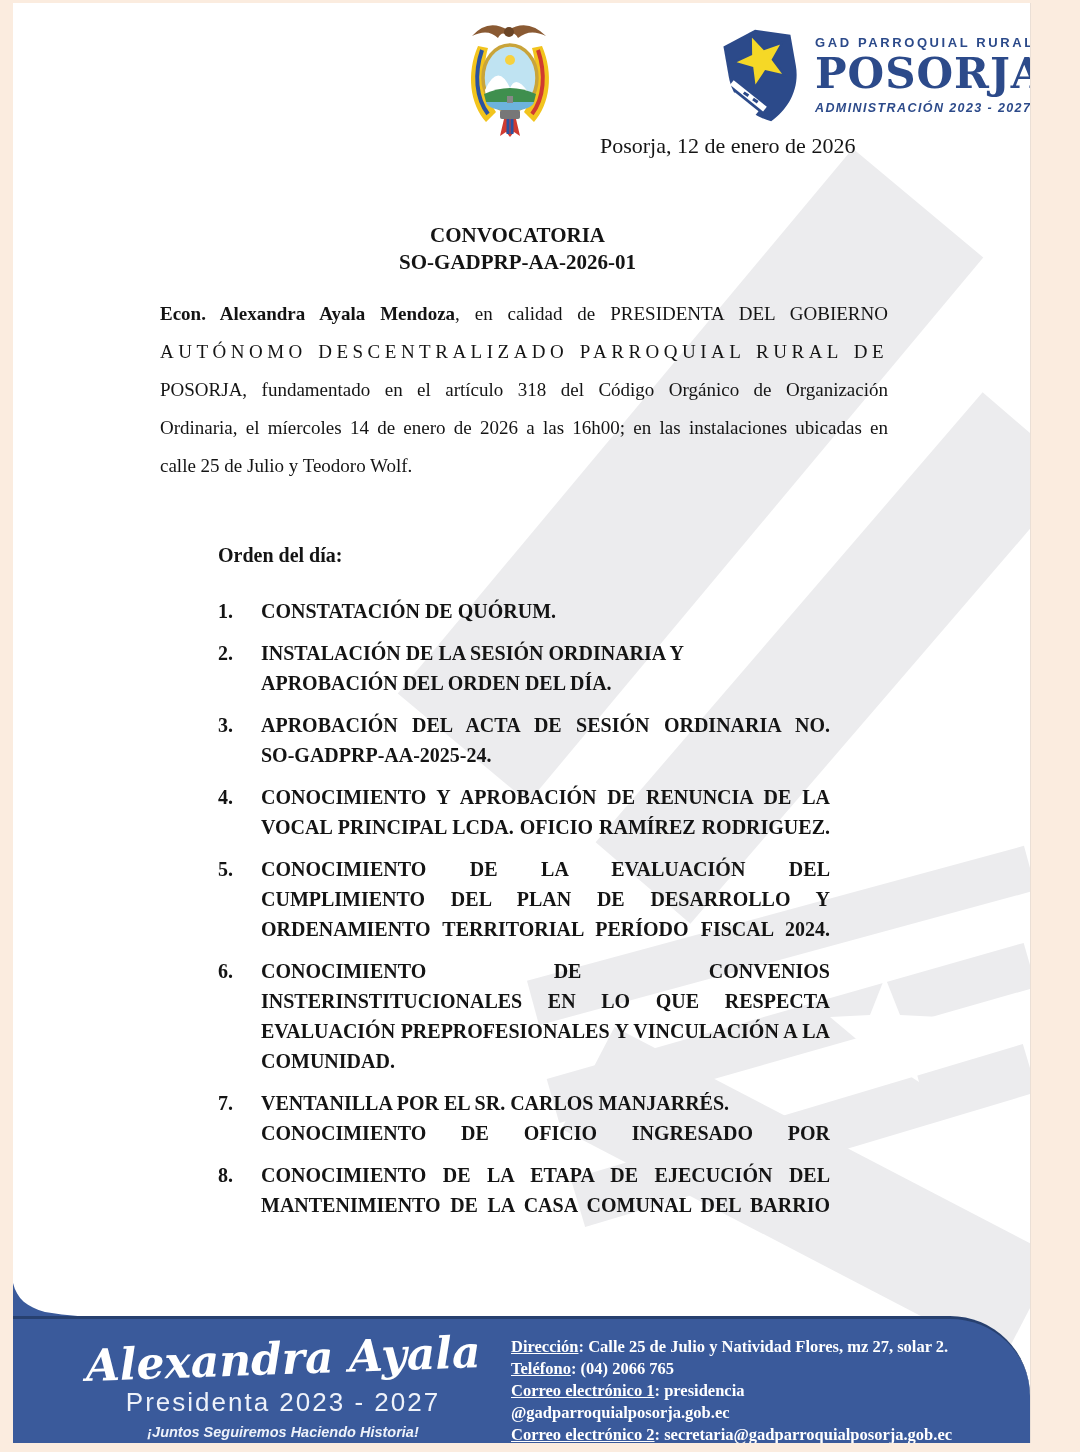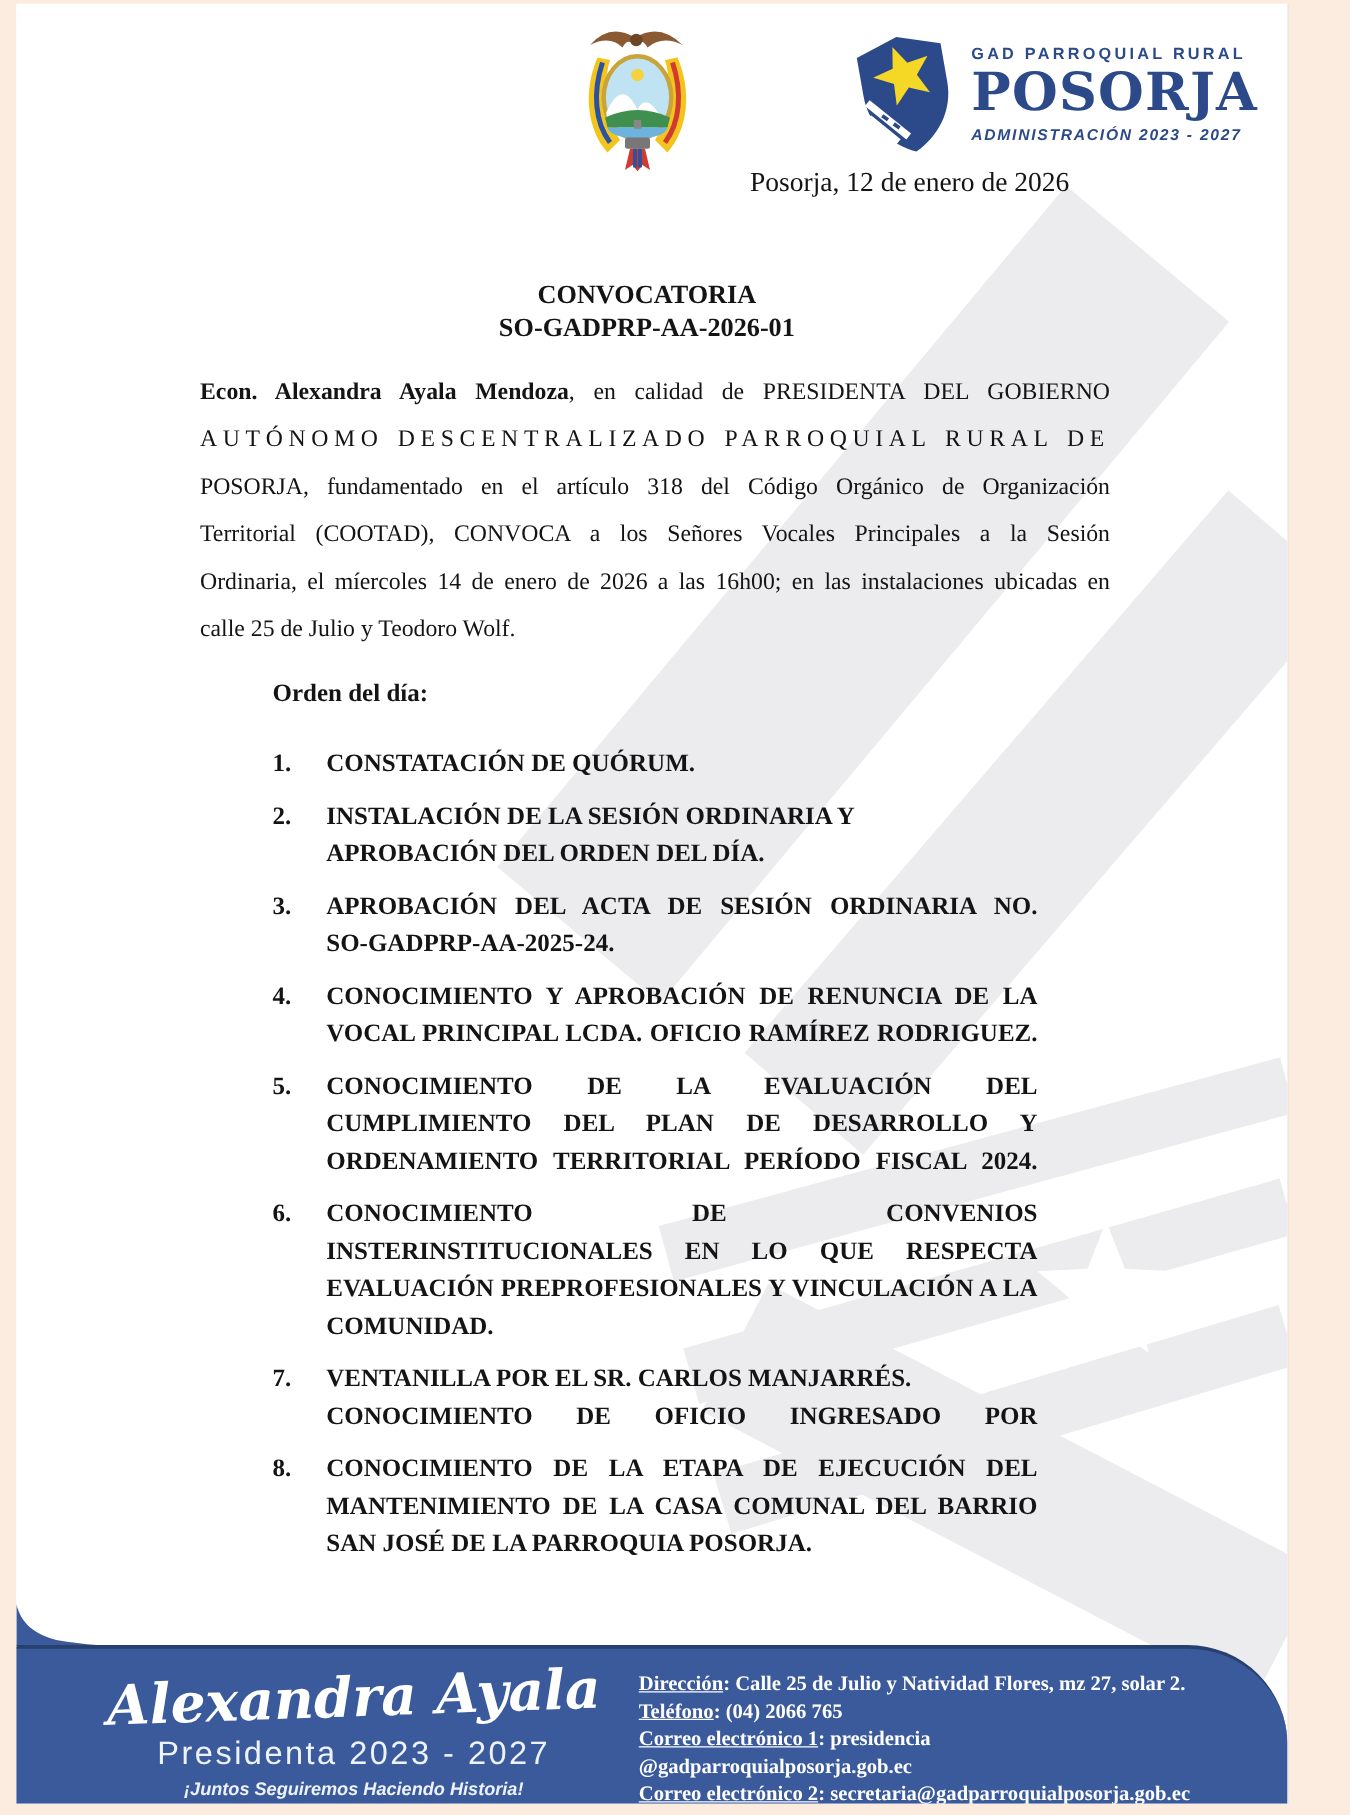--- a/index.html
+++ b/index.html
@@ -4,21 +4,21 @@
 <style>
   html,body{margin:0;padding:0;}
   .stage{position:relative;width:1080px;height:1452px;background:#fbecdf;overflow:hidden;
          font-family:"Liberation Serif", serif;color:#141414;}
   .paper{position:absolute;left:13px;top:3px;width:1017px;height:1440px;background:#ffffff;
          overflow:hidden;border-right:1px solid #eadfd6;}
   
   .wm{position:absolute;left:0;top:0;width:1017px;height:1440px;pointer-events:none;}
   
   .coat{position:absolute;left:445px;top:13px;width:104px;height:122px;}
-  .logo{position:absolute;left:670px;top:20px;width:300px;height:110px;}
+  .logo{position:absolute;left:708px;top:20px;width:300px;height:110px;}
   .logo-icon{position:absolute;left:0;top:2px;width:84px;height:100px;}
   .logo-text{position:absolute;left:94px;top:12px;width:206px;}
   .logo-line1{font-family:"Liberation Sans",sans-serif;font-weight:bold;font-size:13px;
               letter-spacing:2.6px;color:#2c4a8a;white-space:nowrap;}
   .logo-line2{font-family:"DejaVu Serif",serif;font-weight:bold;font-size:42px;line-height:46px;
               letter-spacing:1px;color:#2c4a8a;white-space:nowrap;margin-top:1px;text-align:right;}
   .logo-line3{font-family:"Liberation Sans",sans-serif;font-weight:bold;font-style:italic;
               font-size:12.5px;letter-spacing:1.4px;color:#2c4a8a;white-space:nowrap;margin-top:4px;}
   .dateline{position:absolute;left:587px;top:130px;font-size:22px;white-space:nowrap;}
   
@@ -110,21 +110,20 @@
     <div class="title-block">
       <div>CONVOCATORIA</div>
       <div>SO-GADPRP-AA-2026-01</div>
     </div>
 
     <div class="para">
       <div class="pline j"><b>Econ. Alexandra Ayala Mendoza</b><span>, en calidad de PRESIDENTA DEL GOBIERNO</span></div>
       <div id="para-lines">
           <div class="pline j ls">AUTÓNOMO DESCENTRALIZADO PARROQUIAL RURAL DE</div>
           <div class="pline j">POSORJA, fundamentado en el artículo 318 del Código Orgánico de Organización</div>
-          <div class="pline j">Territorial (COOTAD), CONVOCA a los Señores Vocales Principales a la Sesión</div>
           <div class="pline j">Ordinaria, el míercoles 14 de enero de 2026 a las 16h00; en las instalaciones ubicadas en</div>
           <div class="pline">calle 25 de Julio y Teodoro Wolf.</div>
         </div>
     </div>
 
     <div class="agenda-head">Orden del día:</div>
     <ol class="agenda" id="agenda-list">
         <li>
           <span class="num">1.</span>
           <div class="aline">CONSTATACIÓN DE QUÓRUM.</div>
@@ -159,21 +158,20 @@
         </li>
         <li>
           <span class="num">7.</span>
           <div class="aline">VENTANILLA POR EL SR. CARLOS MANJARRÉS.</div>
           <div class="aline j">CONOCIMIENTO DE OFICIO INGRESADO POR</div>
         </li>
         <li>
           <span class="num">8.</span>
           <div class="aline j">CONOCIMIENTO DE LA ETAPA DE EJECUCIÓN DEL</div>
           <div class="aline j">MANTENIMIENTO DE LA CASA COMUNAL DEL BARRIO</div>
-          <div class="aline">SAN JOSÉ DE LA PARROQUIA POSORJA.</div>
         </li>
       </ol>
 
     <svg class="swoosh" viewBox="0 0 95 34" preserveAspectRatio="none">
       <path d="M0 0 C4 16 14 24 32 29 C55 33 75 34 95 34 L0 34 Z" fill="#3a5a9b"></path>
     </svg>
     <div class="band">
       <div class="sig">
         <div class="sig-name">Alexandra Ayala</div>
         <div class="sig-title">Presidenta 2023 - 2027</div>

